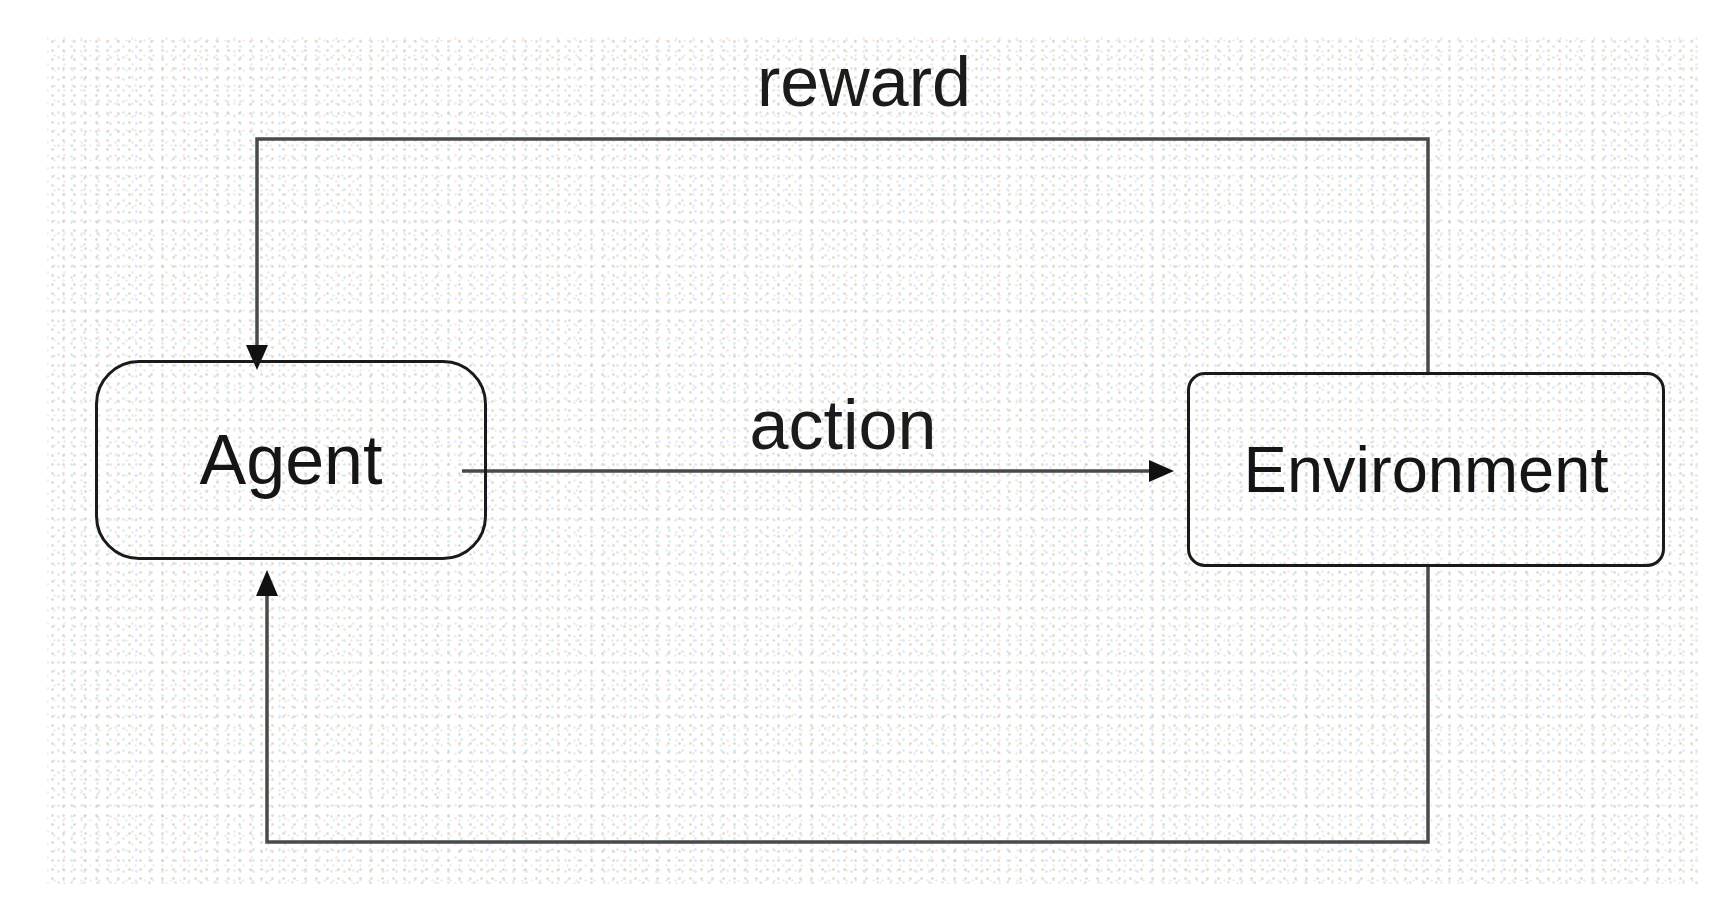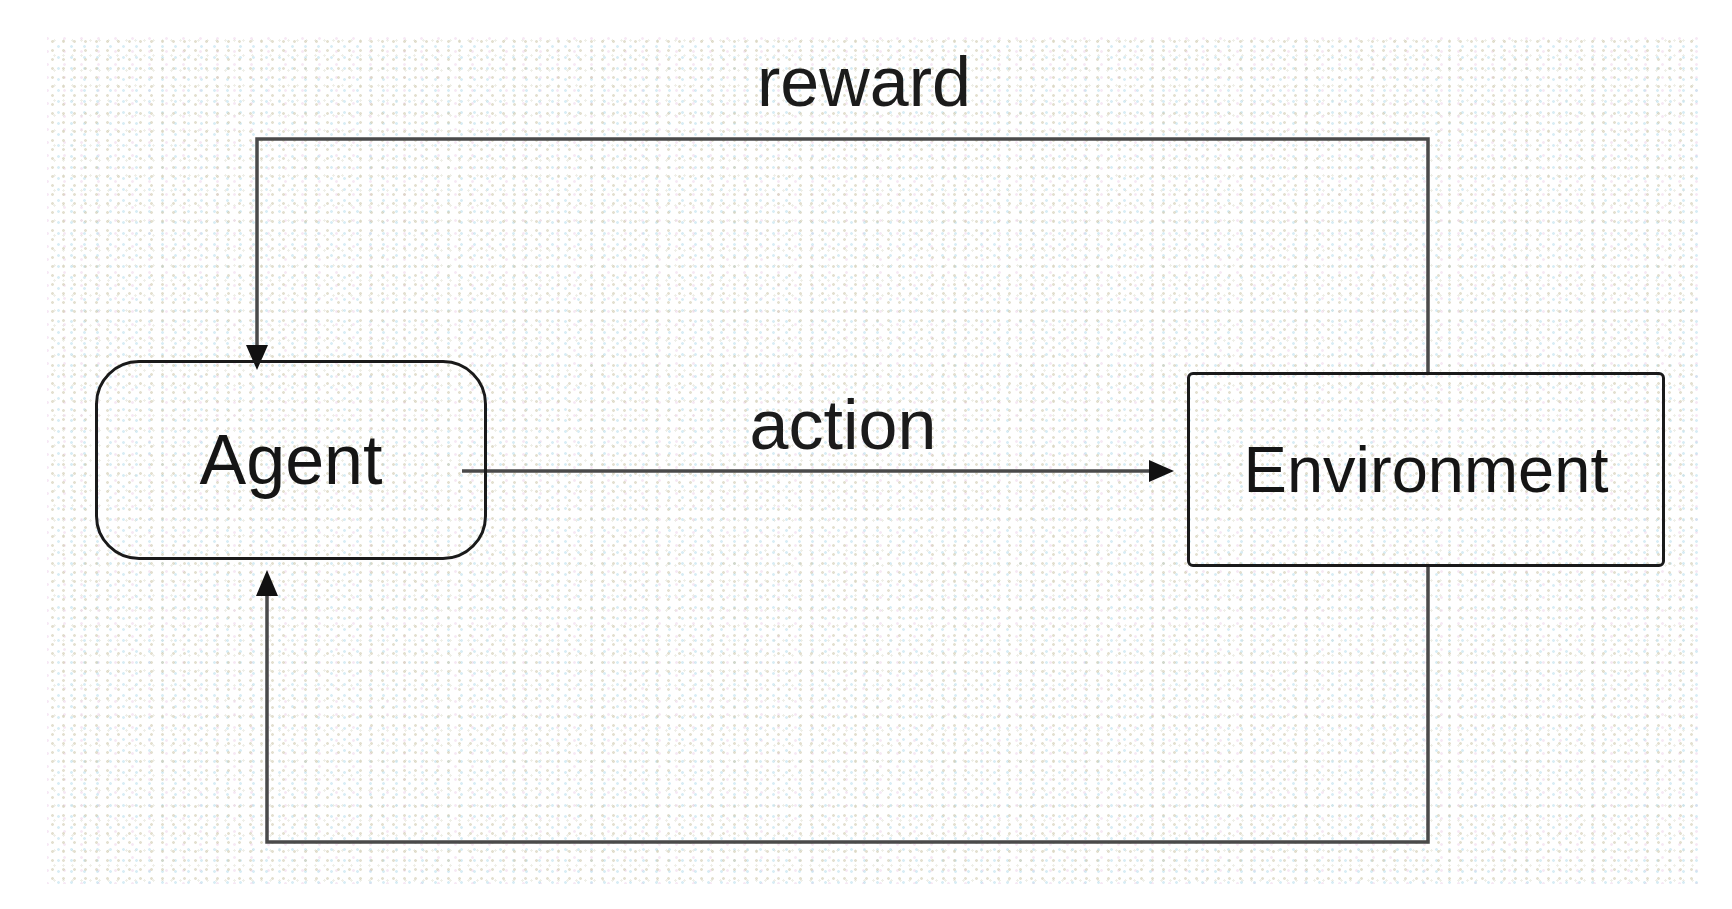--- a/index.html
+++ b/index.html
@@ -65,21 +65,21 @@
     border-radius: 44px;
     font-size: 70px;
     margin-left: 27px;
   }
 
   .node-environment {
     left: 1187px;
     top: 372px;
     width: 478px;
     height: 195px;
-    border-radius: 6px;
+    border-radius: 18px;
     font-size: 65px;
     text-align: center;
   }
 
   .edge-label {
     position: absolute;
     color: #1b1b1b;
     font-size: 70px;
     line-height: 1;
     white-space: nowrap;

